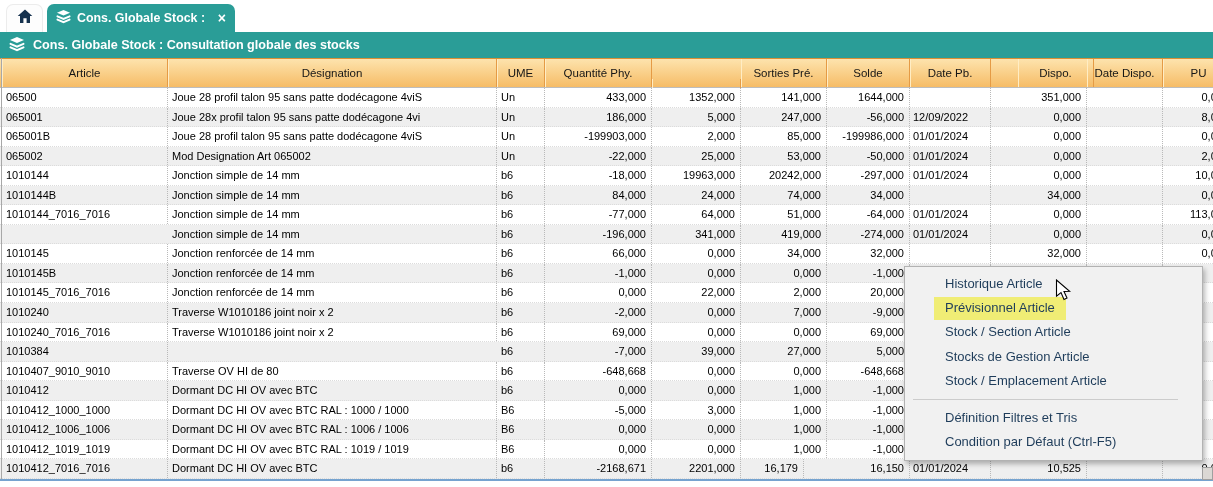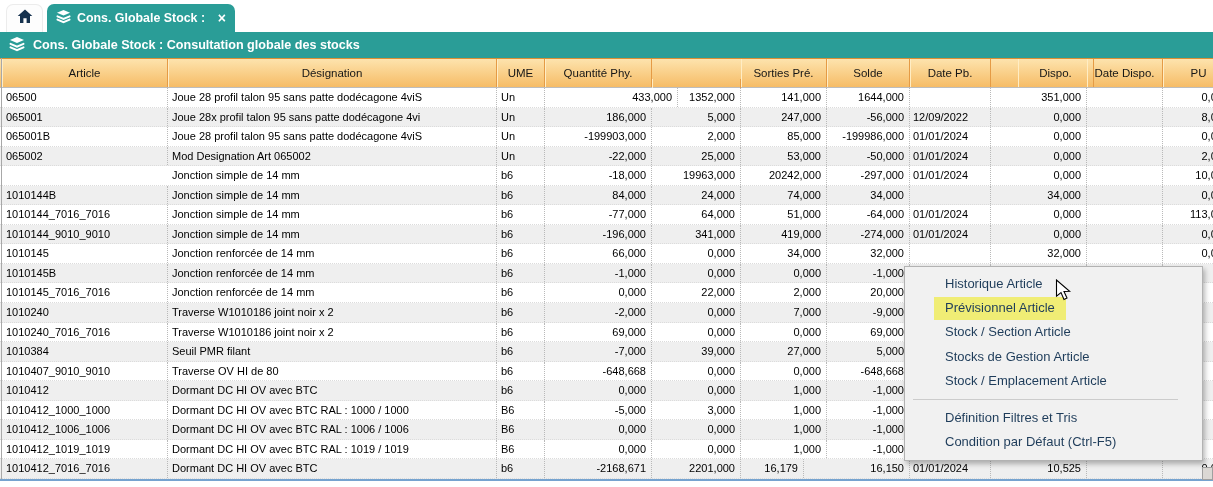--- a/index.html
+++ b/index.html
@@ -105,21 +105,21 @@
     <div class="hcell" style="left: 910px; width: 81px;">Date Pb.</div>
     <div class="hcell" style="left: 1018px; width: 76px;">Dispo.</div>
     <div class="hcell" style="left: 1087px; width: 76px;">Date Dispo.</div>
     <div class="hcell" style="left: 1163px; width: 72px;">PU</div>
   </div>
 <div class="tbody">
     <div class="trow">
       <div class="tcell txt" style="left: 2px; width: 166px;">06500</div>
       <div class="tcell txt" style="left: 168px; width: 329px;">Joue 28 profil talon 95 sans patte dodécagone 4viS</div>
       <div class="tcell txt" style="left: 497px; width: 48px;">Un</div>
-      <div class="tcell num" style="left: 571px; width: 107px;">433,000</div>
+      <div class="tcell num" style="left: 545px; width: 107px;">433,000</div>
       <div class="tcell num" style="left: 652px; width: 89px;">1352,000</div>
       <div class="tcell num" style="left: 741px; width: 86px;">141,000</div>
       <div class="tcell num" style="left: 827px; width: 83px;">1644,000</div>
       <div class="tcell date" style="left: 910px; width: 81px;"></div>
       <div class="tcell num" style="left: 991px; width: 96px;">351,000</div>
       <div class="tcell date" style="left: 1087px; width: 76px;"></div>
       <div class="tcell num" style="left: 1163px; width: 72px;">0,000</div>
     </div>
     <div class="trow alt">
       <div class="tcell txt" style="left: 2px; width: 166px;">065001</div>
@@ -154,20 +154,21 @@
       <div class="tcell num" style="left: 545px; width: 107px;">-22,000</div>
       <div class="tcell num" style="left: 652px; width: 89px;">25,000</div>
       <div class="tcell num" style="left: 741px; width: 86px;">53,000</div>
       <div class="tcell num" style="left: 827px; width: 83px;">-50,000</div>
       <div class="tcell date" style="left: 910px; width: 81px;">01/01/2024</div>
       <div class="tcell num" style="left: 991px; width: 96px;">0,000</div>
       <div class="tcell date" style="left: 1087px; width: 76px;"></div>
       <div class="tcell num" style="left: 1163px; width: 72px;">2,000</div>
     </div>
     <div class="trow">
+      <div class="tcell txt" style="left: 2px; width: 166px;">1010144</div>
       <div class="tcell txt" style="left: 168px; width: 329px;">Jonction simple de 14 mm</div>
       <div class="tcell txt" style="left: 497px; width: 48px;">b6</div>
       <div class="tcell num" style="left: 545px; width: 107px;">-18,000</div>
       <div class="tcell num" style="left: 652px; width: 89px;">19963,000</div>
       <div class="tcell num" style="left: 741px; width: 86px;">20242,000</div>
       <div class="tcell num" style="left: 827px; width: 83px;">-297,000</div>
       <div class="tcell date" style="left: 910px; width: 81px;">01/01/2024</div>
       <div class="tcell num" style="left: 991px; width: 96px;">0,000</div>
       <div class="tcell date" style="left: 1087px; width: 76px;"></div>
       <div class="tcell num" style="left: 1163px; width: 72px;">10,000</div>
@@ -192,21 +193,20 @@
       <div class="tcell num" style="left: 545px; width: 107px;">-77,000</div>
       <div class="tcell num" style="left: 652px; width: 89px;">64,000</div>
       <div class="tcell num" style="left: 741px; width: 86px;">51,000</div>
       <div class="tcell num" style="left: 827px; width: 83px;">-64,000</div>
       <div class="tcell date" style="left: 910px; width: 81px;">01/01/2024</div>
       <div class="tcell num" style="left: 991px; width: 96px;">0,000</div>
       <div class="tcell date" style="left: 1087px; width: 76px;"></div>
       <div class="tcell num" style="left: 1163px; width: 72px;">113,000</div>
     </div>
     <div class="trow alt">
-      <div class="tcell txt" style="left: 2px; width: 166px;">1010144_9010_9010</div>
       <div class="tcell txt" style="left: 168px; width: 329px;">Jonction simple de 14 mm</div>
       <div class="tcell txt" style="left: 497px; width: 48px;">b6</div>
       <div class="tcell num" style="left: 545px; width: 107px;">-196,000</div>
       <div class="tcell num" style="left: 652px; width: 89px;">341,000</div>
       <div class="tcell num" style="left: 741px; width: 86px;">419,000</div>
       <div class="tcell num" style="left: 827px; width: 83px;">-274,000</div>
       <div class="tcell date" style="left: 910px; width: 81px;">01/01/2024</div>
       <div class="tcell num" style="left: 991px; width: 96px;">0,000</div>
       <div class="tcell date" style="left: 1087px; width: 76px;"></div>
       <div class="tcell num" style="left: 1163px; width: 72px;">0,000</div>
@@ -271,21 +271,20 @@
       <div class="tcell num" style="left: 652px; width: 89px;">0,000</div>
       <div class="tcell num" style="left: 741px; width: 86px;">0,000</div>
       <div class="tcell num" style="left: 827px; width: 83px;">69,000</div>
       <div class="tcell date" style="left: 910px; width: 81px;"></div>
       <div class="tcell num" style="left: 991px; width: 96px;"></div>
       <div class="tcell date" style="left: 1087px; width: 76px;"></div>
       <div class="tcell num" style="left: 1163px; width: 72px;"></div>
     </div>
     <div class="trow alt">
       <div class="tcell txt" style="left: 2px; width: 166px;">1010384</div>
-      <div class="tcell txt" style="left: 168px; width: 329px;">Seuil PMR filant</div>
       <div class="tcell txt" style="left: 497px; width: 48px;">b6</div>
       <div class="tcell num" style="left: 545px; width: 107px;">-7,000</div>
       <div class="tcell num" style="left: 652px; width: 89px;">39,000</div>
       <div class="tcell num" style="left: 741px; width: 86px;">27,000</div>
       <div class="tcell num" style="left: 827px; width: 83px;">5,000</div>
       <div class="tcell date" style="left: 910px; width: 81px;"></div>
       <div class="tcell num" style="left: 991px; width: 96px;"></div>
       <div class="tcell date" style="left: 1087px; width: 76px;"></div>
       <div class="tcell num" style="left: 1163px; width: 72px;"></div>
     </div>

